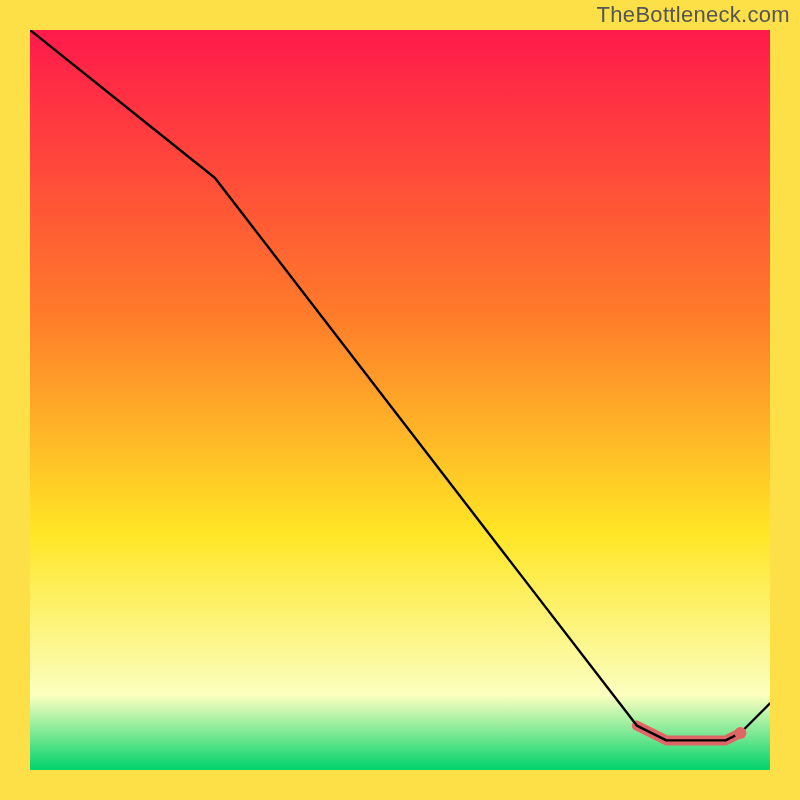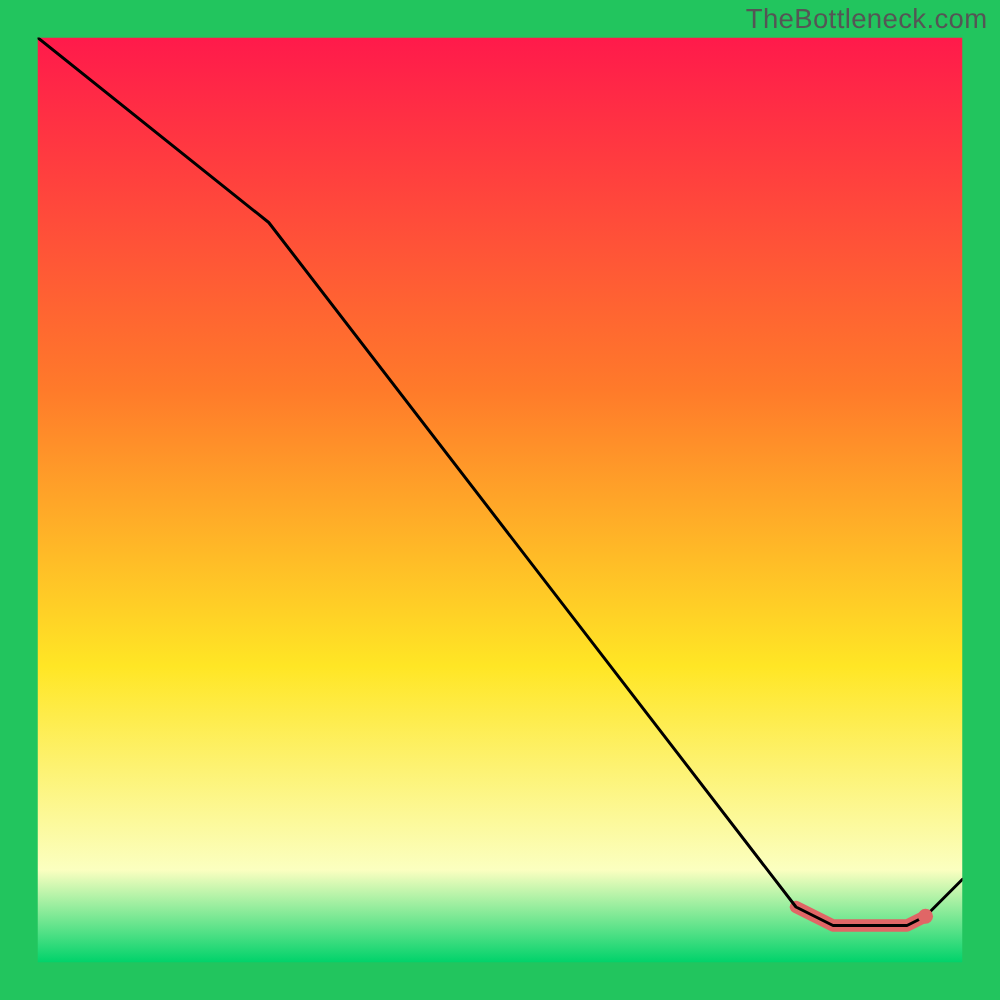--- a/index.html
+++ b/index.html
@@ -8,21 +8,21 @@
     width: 800px;
     height: 800px;
     background: #000;
     font-family: Arial, Helvetica, sans-serif;
     overflow: hidden;
   }
   .frame {
     position: relative;
     width: 800px;
     height: 800px;
-    background: #22c55e;
+    background: #fde047;
   }
   .watermark {
     position: absolute;
     top: 2px;
     right: 10px;
     color: #555;
     font-size: 22px;
     font-weight: 500;
     letter-spacing: 0.3px;
     z-index: 4;

